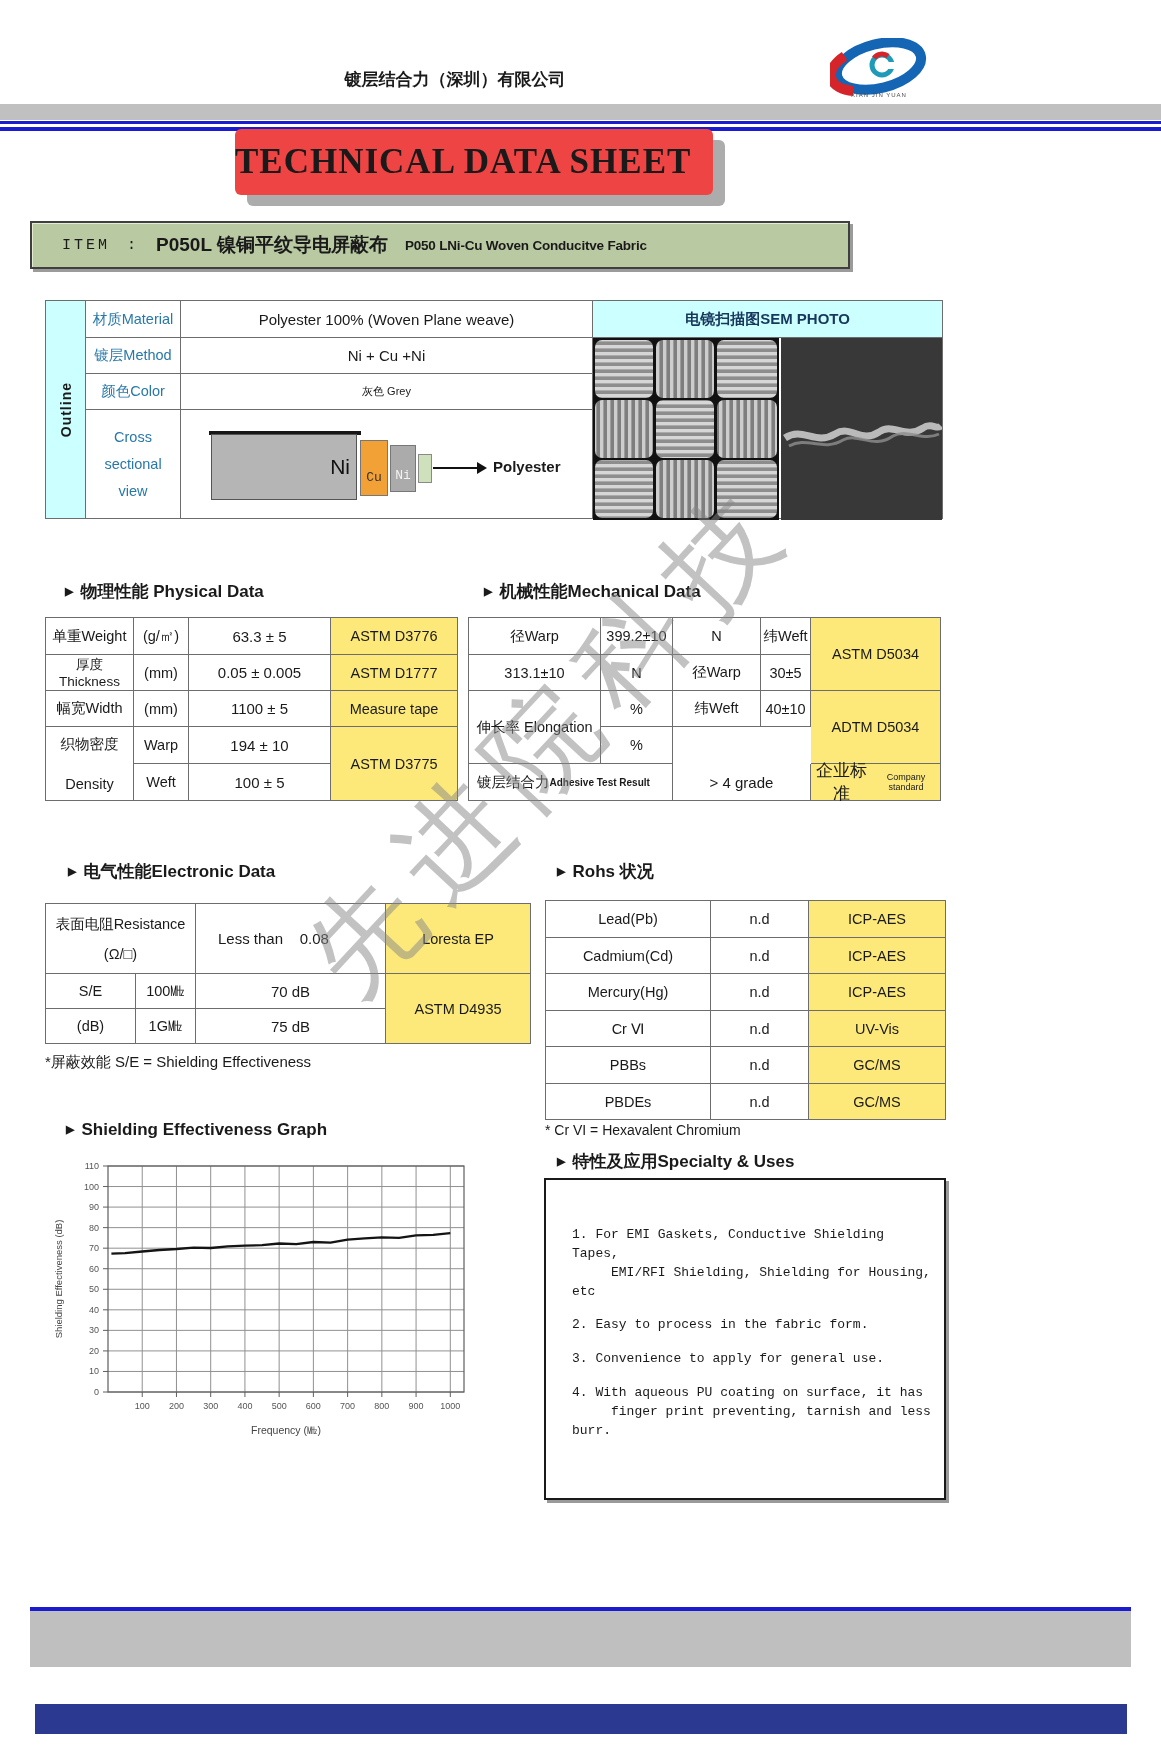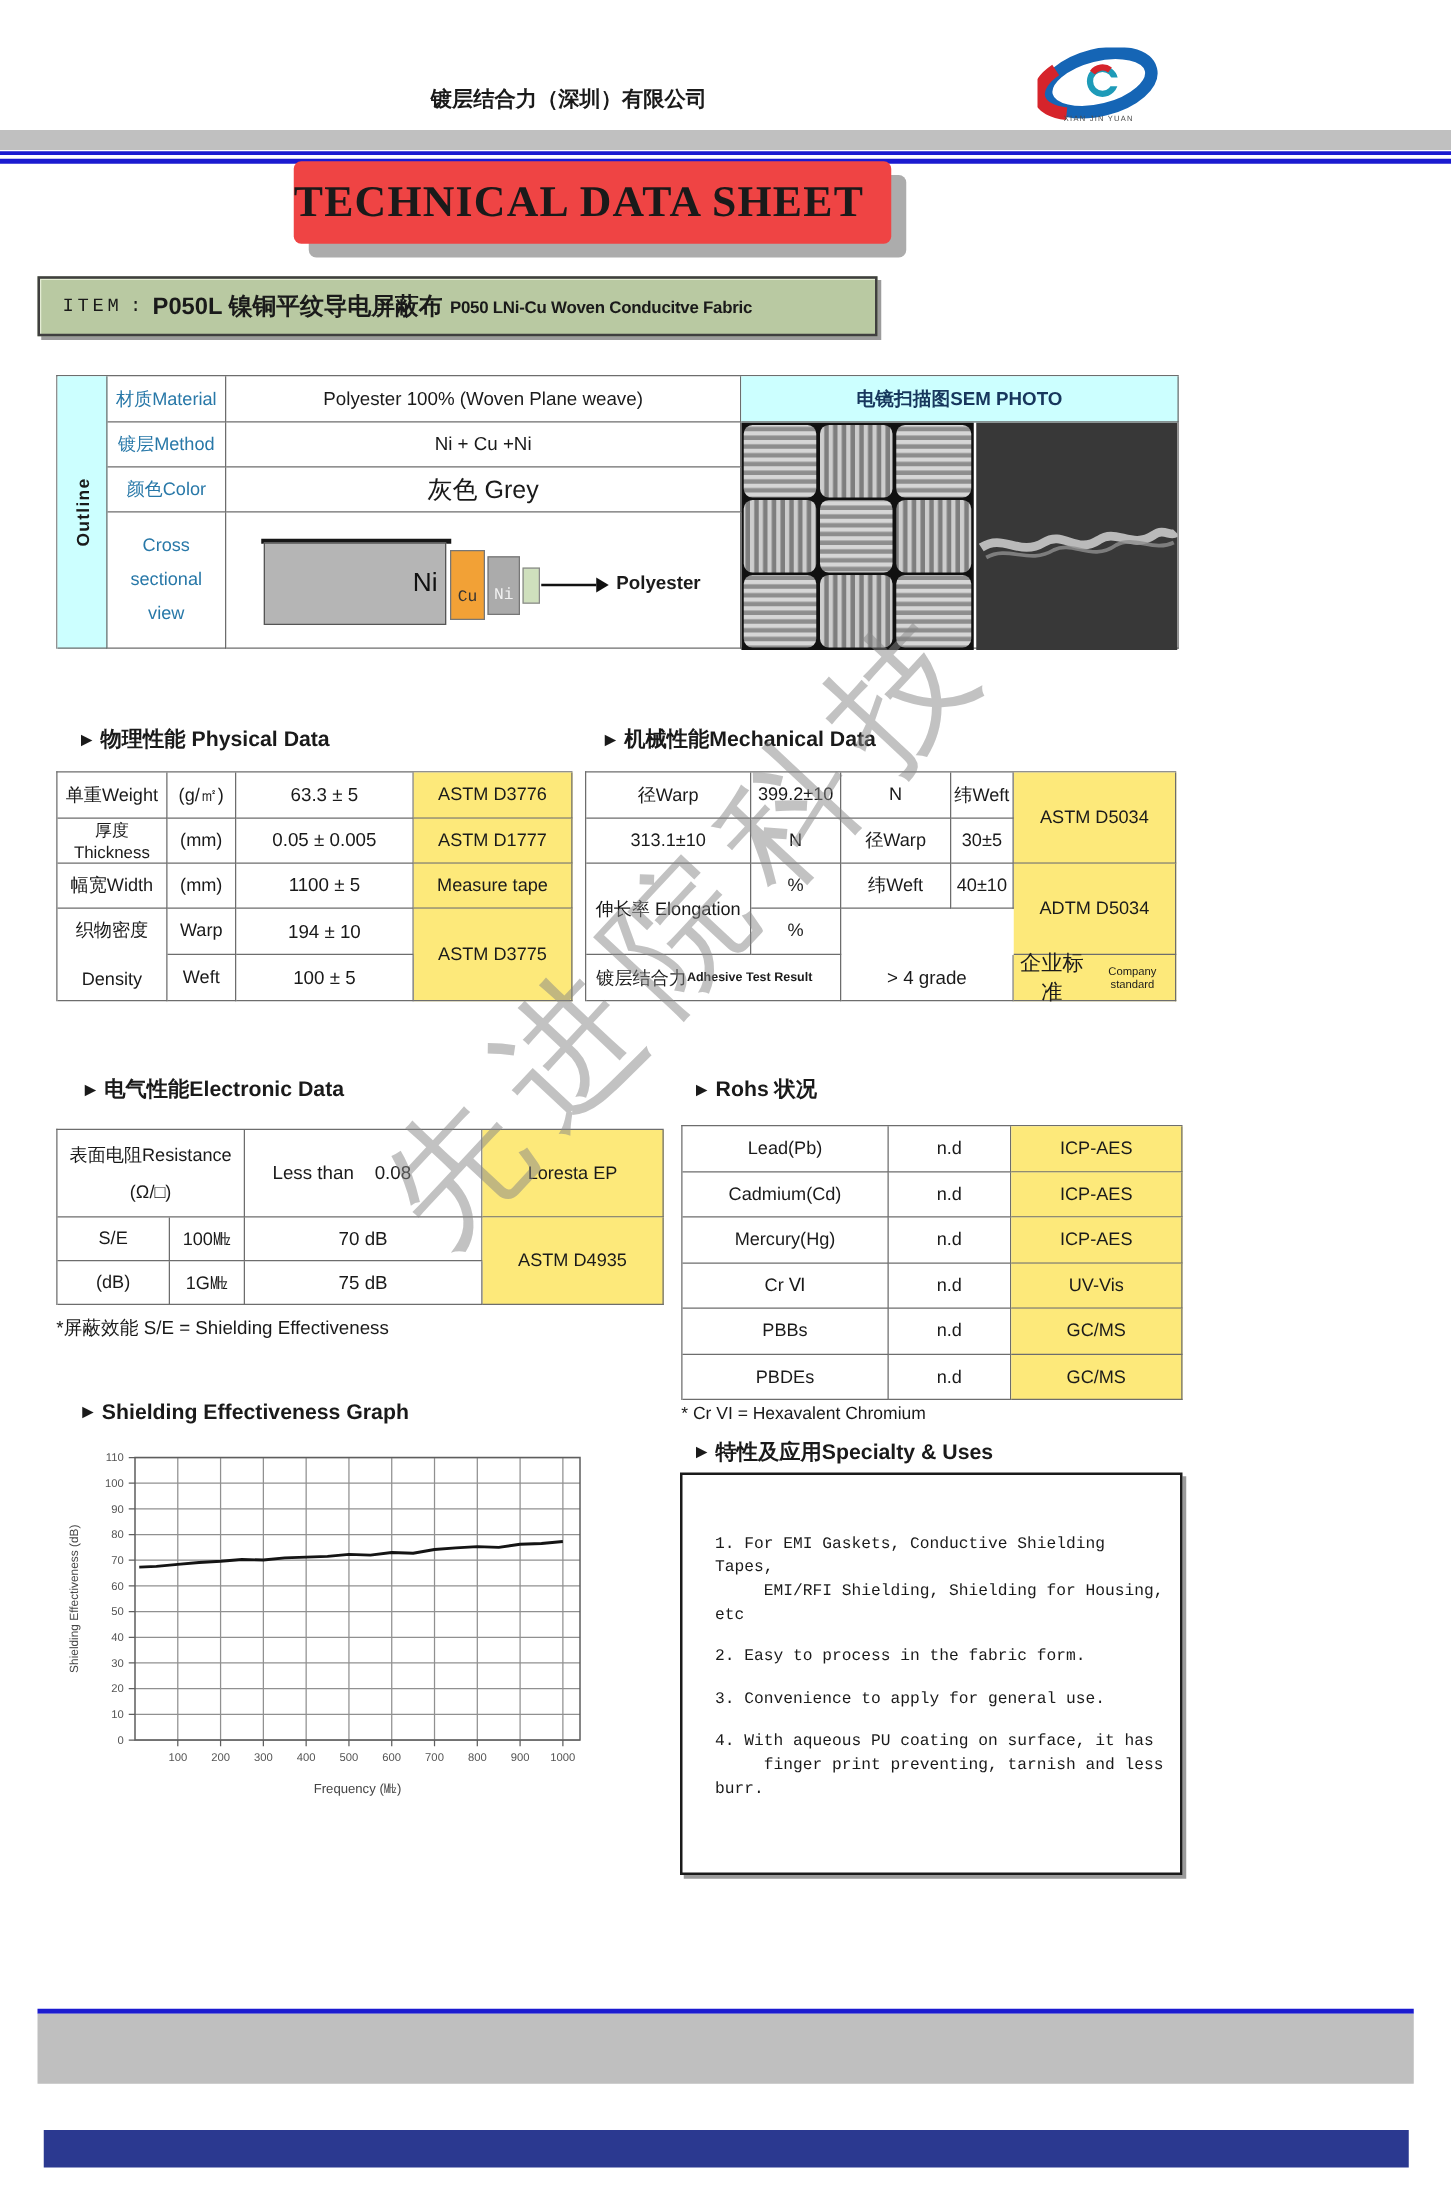--- a/index.html
+++ b/index.html
@@ -8,23 +8,23 @@
   .abs{position:absolute;}
   
   #company{left:100px;top:68px;width:710px;text-align:center;font-size:17px;font-weight:bold;}
   #bar-gray{left:0;top:104px;width:1161px;height:16px;background:#c0c0c0;}
   .blue-line{left:0;width:1161px;background:#1b1bd0;}
   
   #title-box{left:235px;top:129px;width:478px;height:66px;background:#ef4444;border-radius:6px;
              box-shadow:12px 11px 0 #acacac;display:flex;align-items:center;justify-content:flex-start;z-index:2;}
   #title-box span{font-family:"Liberation Serif",serif;font-weight:bold;font-size:35px;letter-spacing:1px;}
   
-  #item-bar{left:30px;top:221px;width:672px;height:48px;background:#b9c9a2;border:2px solid #3f3f3f;
+  #item-bar{left:30px;top:221px;width:820px;height:48px;background:#b9c9a2;border:2px solid #3f3f3f;
             box-shadow:3px 3px 0 #9b9b9b, inset 1px 1px 0 #e4ecd4;display:flex;align-items:center;
-            padding-left:18px;box-sizing:border-box;gap:6px;z-index:2;}
+            padding-left:30px;box-sizing:border-box;gap:17px;z-index:2;}
   .item-mono{font-family:"Liberation Mono",monospace;font-size:15px;letter-spacing:3px;}
   .item-cn{font-weight:bold;font-size:19px;}
   .item-en{font-weight:bold;font-size:13.5px;letter-spacing:-0.2px;}
   
   .gtable{display:grid;border-top:1px solid #6d6d6d;border-left:1px solid #6d6d6d;background:#fff;z-index:1;}
   .gtable>div{border-right:1px solid #6d6d6d;border-bottom:1px solid #6d6d6d;display:flex;
               align-items:center;justify-content:center;font-size:14.5px;text-align:center;box-sizing:border-box;}
   .yellow{background:#fde97a;}
   .cyan{background:#ccffff;}
   .teal{color:#2878a8;}
@@ -115,21 +115,21 @@
       <span class="vertical-label">Outline</span>
     </div>
     <div class="teal" style="grid-row:1;grid-column:2;">材质Material</div>
     <div style="grid-row:1;grid-column:3;font-size:15px;">Polyester 100% (Woven Plane weave)</div>
     <div class="cyan" style="grid-row:1;grid-column:4;" id="sem-header">电镜扫描图SEM PHOTO</div>
 
     <div class="teal" style="grid-row:2;grid-column:2;">镀层Method</div>
     <div style="grid-row:2;grid-column:3;font-size:15px;">Ni + Cu +Ni</div>
 
     <div class="teal" style="grid-row:3;grid-column:2;">颜色Color</div>
-    <div style="grid-row:3;grid-column:3;font-size:20px;">灰色 Grey</div>
+    <div style="grid-row:3;grid-column:3;font-size:11px;">灰色 Grey</div>
 
     <div class="teal" style="grid-row:4;grid-column:2;flex-direction:column;gap:11px;">
       <span>Cross</span>
       <span>sectional</span>
       <span>view</span>
     </div>
 
     <div style="grid-row:4;grid-column:3;" id="diagram-cell">
       <div class="diag" id="ni-big-top"></div>
       <div class="diag" id="ni-big">Ni</div>

